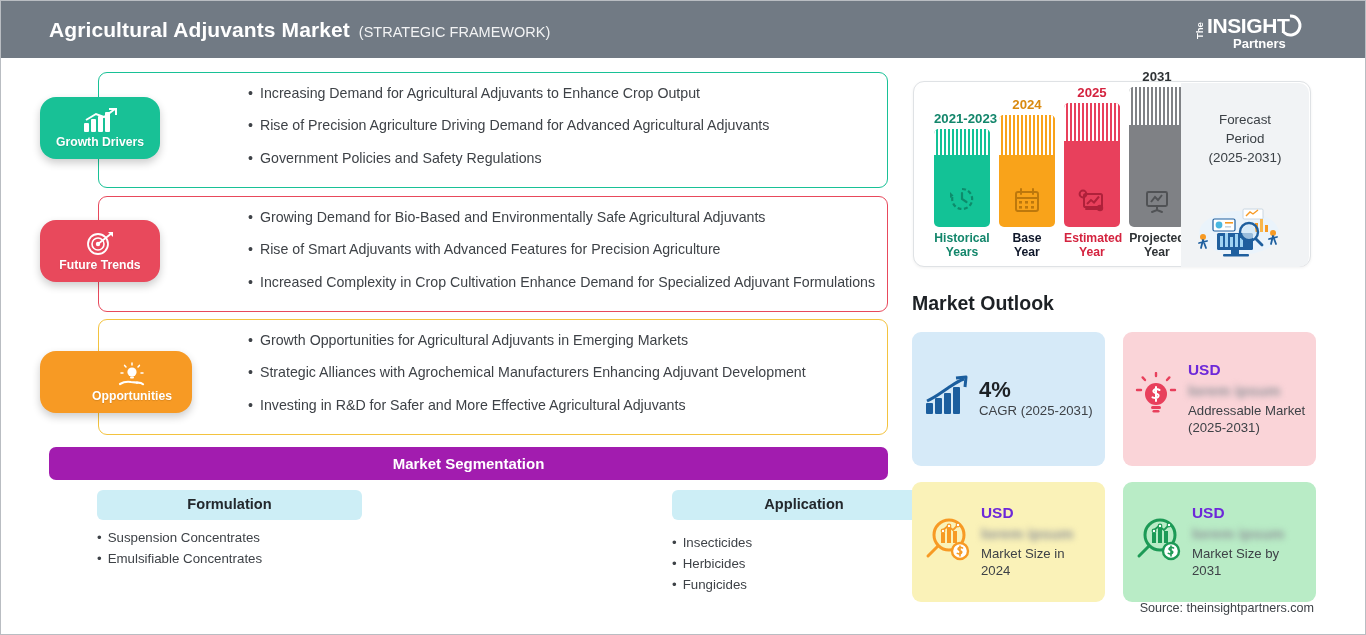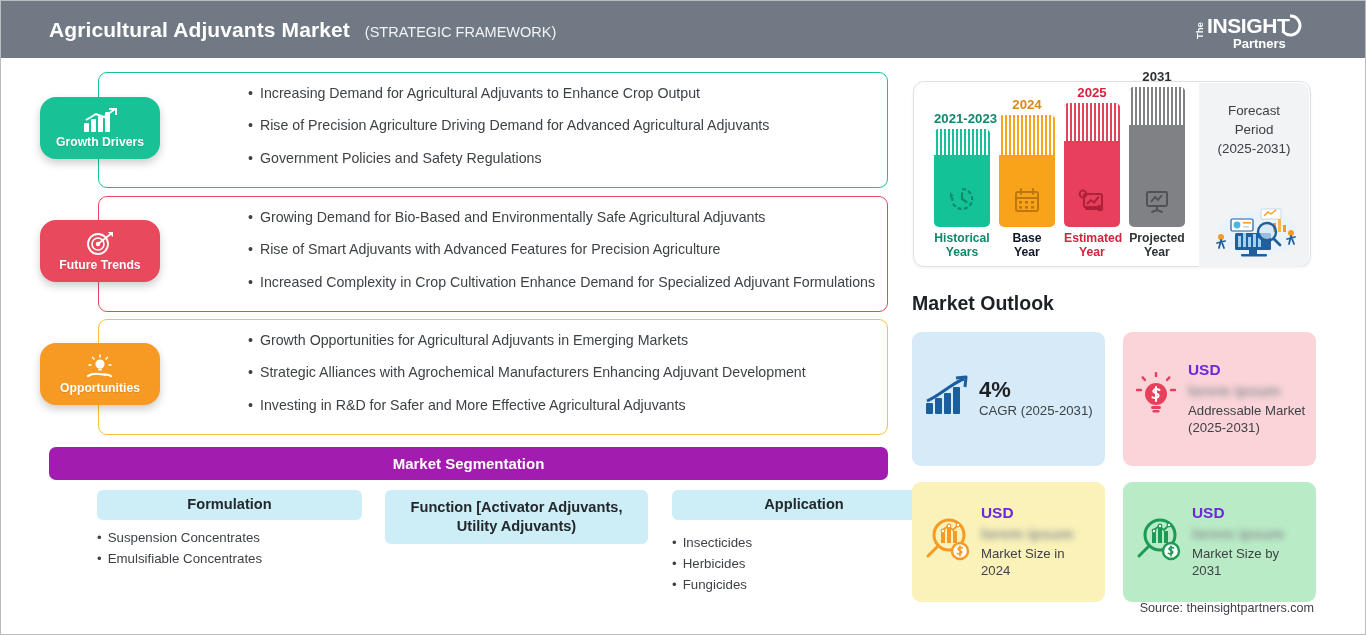--- a/index.html
+++ b/index.html
@@ -17,21 +17,21 @@
     overflow:hidden;
   }
 
   
   .header{
     position:absolute;left:0;top:0;width:1366px;height:57px;
     background:#717a84;
     display:flex;align-items:center;
   }
   .header .titlewrap{
-    margin-left:48px;display:flex;align-items:baseline;gap:15px;
+    margin-left:48px;display:flex;align-items:baseline;gap:9px;
   }
   .header .t-main{
     color:#ffffff;font-size:21px;font-weight:bold;letter-spacing:.1px;
     white-space:nowrap;
   }
   .header .t-sub{
     color:#f2f3f4;font-size:14.5px;font-weight:normal;white-space:nowrap;
   }
   .logo{
     position:absolute;right:54px;top:10px;width:126px;height:40px;
@@ -120,23 +120,23 @@
   }
   .barsolid{width:100%;position:relative;}
   .barsolid .gi{
     position:absolute;left:50%;transform:translateX(-50%);
     bottom:9px;opacity:.62;
   }
   .barlabel{
     margin-top:4px;font-size:12.2px;font-weight:bold;line-height:1.2;
   }
   .fcpanel{
-    position:absolute;right:1px;top:1px;width:110px;height:184px;
+    position:absolute;right:1px;top:1px;width:128px;height:184px;
     background:#f1f3f5;border-radius:0 10px 10px 0;
-    box-sizing:border-box;padding-top:18px;text-align:center;
+    box-sizing:border-box;padding-top:27px;text-align:center;
   }
   .fcpanel .fl{
     font-size:13.4px;color:#3b4045;line-height:1.42;font-weight:normal;
   }
   .fcart{position:absolute;left:6px;bottom:6px;}
 
   .mo-title{
     position:absolute;left:911px;top:291px;
     font-size:19.5px;font-weight:bold;color:#1d2125;
   }
@@ -221,21 +221,21 @@
     </div>
     <div class="bullets">
       <div class="li"><span class="dot">•</span><span>Growing Demand for Bio-Based and Environmentally Safe Agricultural Adjuvants</span></div>
       <div class="li"><span class="dot">•</span><span>Rise of Smart Adjuvants with Advanced Features for Precision Agriculture</span></div>
       <div class="li"><span class="dot">•</span><span>Increased Complexity in Crop Cultivation Enhance Demand for Specialized Adjuvant Formulations</span></div>
     </div>
   </div>
 
   <div class="drv" style="--bc:#f3c33f;left:97px;top:318px;width:790px;height:116px;">
     <div class="frame"></div>
-    <div class="badge" style="--bg:#f79a24;top:24px;">
+    <div class="badge" style="--bg:#f79a24;top:32px;padding-left:32px;">
       <span class="bi">
         <svg width="34" height="26" viewBox="0 0 34 26">
           <path d="M17 3 v-2 M11 5 l-1.4-1.6 M23 5 l1.4-1.6 M8 11 h-2 M26 11 h2" stroke="#fff" stroke-width="1.5" stroke-linecap="round"></path>
           <circle cx="17" cy="10" r="4.6" fill="#fff"></circle>
           <rect x="15" y="14.4" width="4" height="2.2" rx="1" fill="#fff"></rect>
           <path d="M5 22 q5 -3 11 -2 l6 .6" stroke="#fff" stroke-width="2.2" fill="none" stroke-linecap="round"></path>
           <path d="M22 20.6 q4 -.3 6 1.6" stroke="#fff" stroke-width="2.2" fill="none" stroke-linecap="round"></path>
         </svg>
       </span>
       <span class="blabel">Opportunities</span>
@@ -250,23 +250,20 @@
   <div class="seg-title">Market Segmentation</div>
 
   <div class="segcol" style="left:48px;width:265px;">
     <div class="seghead" style="height:30px;">Formulation</div>
     <div class="seglist">
       <div class="li"><span class="dot">•</span><span>Suspension Concentrates</span></div>
       <div class="li"><span class="dot">•</span><span>Emulsifiable Concentrates</span></div>
     </div>
   </div>
 
-  <div class="segcol" style="left:336px;width:263px;">
-    <div class="seghead" style="height:54px;">Function [Activator Adjuvants, Utility Adjuvants)</div>
-  </div>
 
   <div class="segcol" style="left:623px;width:264px;">
     <div class="seghead" style="height:30px;">Application</div>
     <div class="seglist" style="margin-top:12px;">
       <div class="li"><span class="dot">•</span><span>Insecticides</span></div>
       <div class="li"><span class="dot">•</span><span>Herbicides</span></div>
       <div class="li"><span class="dot">•</span><span>Fungicides</span></div>
     </div>
   </div>
 

